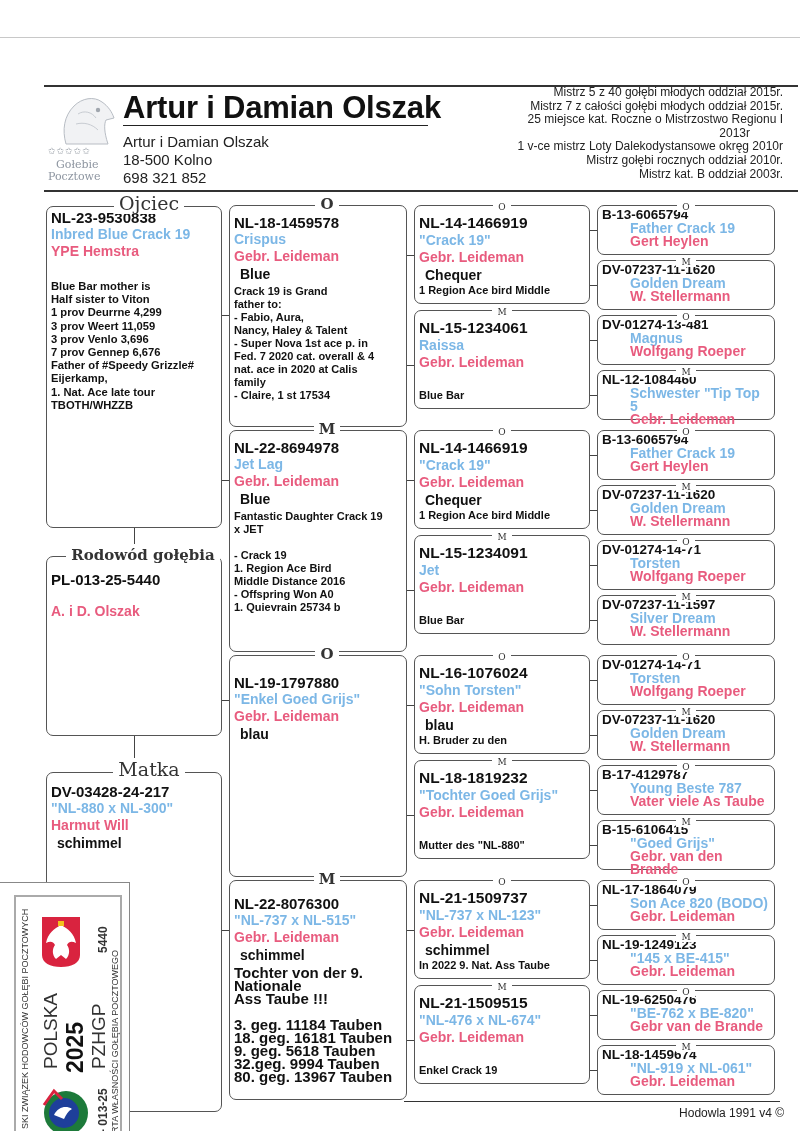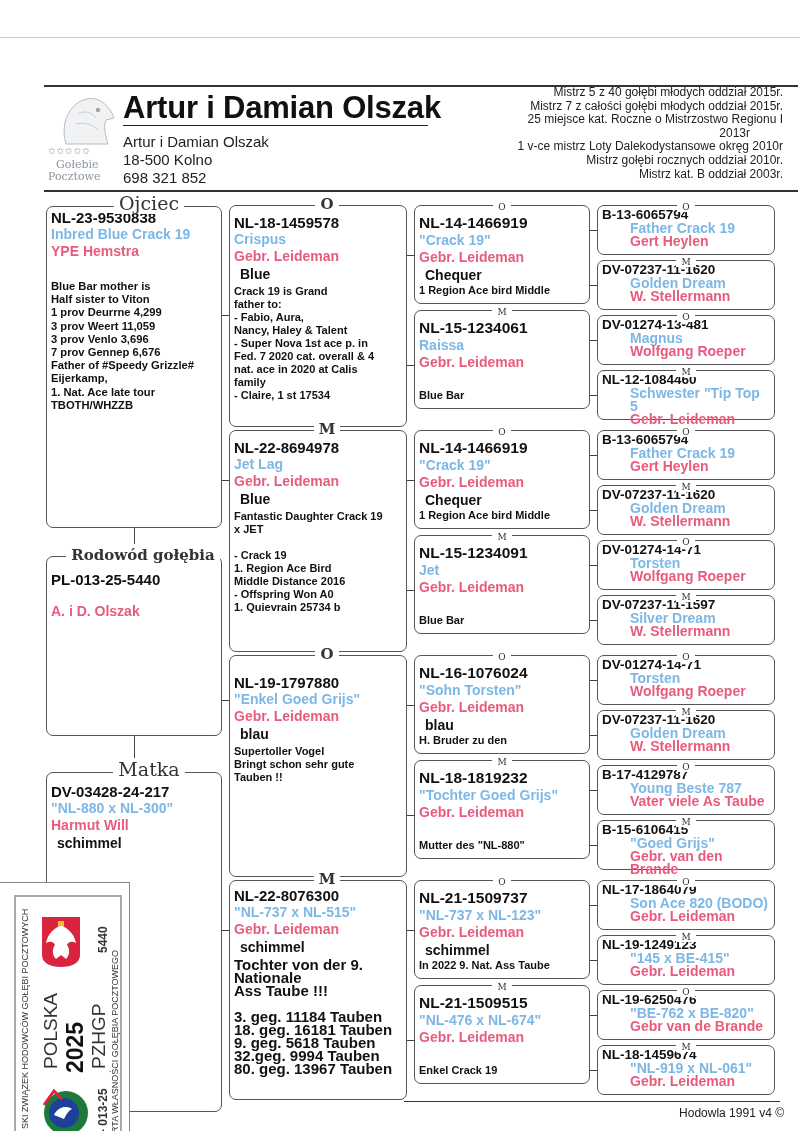--- a/index.html
+++ b/index.html
@@ -171,27 +171,24 @@
 Middle Distance 2016
 - Offspring Won A0
 1. Quievrain 25734 b</div>
     </div>
     <div class="box c1" style="left:229px;top:655px;width:178px;height:222px">
       <div class="legend lg-mid"><span>O</span></div>
       <div class="ring" style="margin-top:16px">NL-19-1797880</div>
       <div class="nick">"Enkel Goed Grijs"</div>
       <div class="breeder">Gebr. Leideman</div>
       <div class="color">blau</div>
-      <div class="note" style="margin-top:2px;font-size:11px;line-height:13px">Supertoller Vogel
-Bringt schon sehr gute
-Tauben !!</div>
     </div>
     <div class="box c1" style="left:229px;top:880px;width:178px;height:220px">
       <div class="legend lg-mid"><span>M</span></div>
-      <div class="ring" style="margin-top:4px">NL-22-8076300</div>
+      <div class="ring" style="margin-top:12px">NL-22-8076300</div>
       <div class="nick">"NL-737 x NL-515"</div>
       <div class="breeder">Gebr. Leideman</div>
       <div class="color">schimmel</div>
       <div class="note" style="margin-top:2px;font-size:15px;line-height:13px">Tochter von der 9. Nationale
 Ass Taube !!!
 
 3. geg. 11184 Tauben
 18. geg. 16181 Tauben
 9. geg. 5618 Tauben
 32.geg. 9994 Tauben

